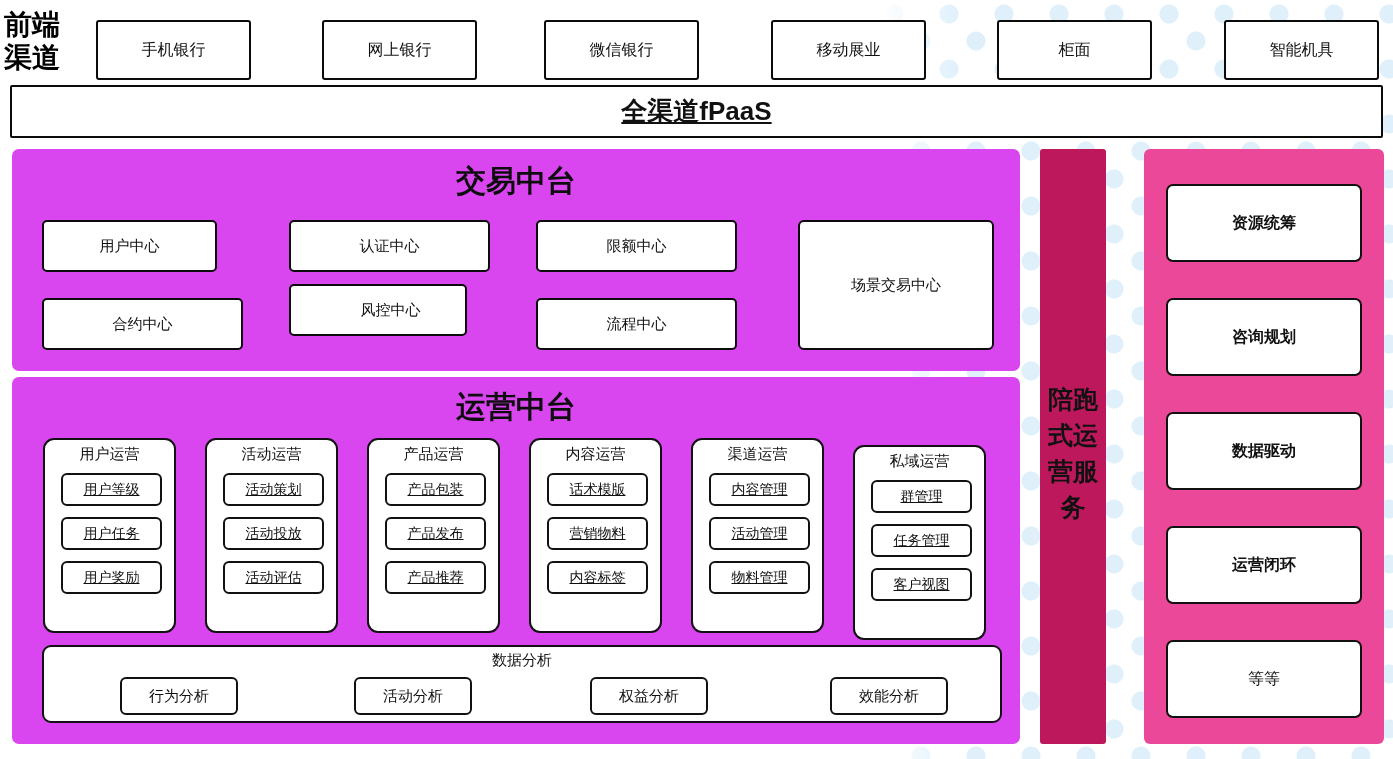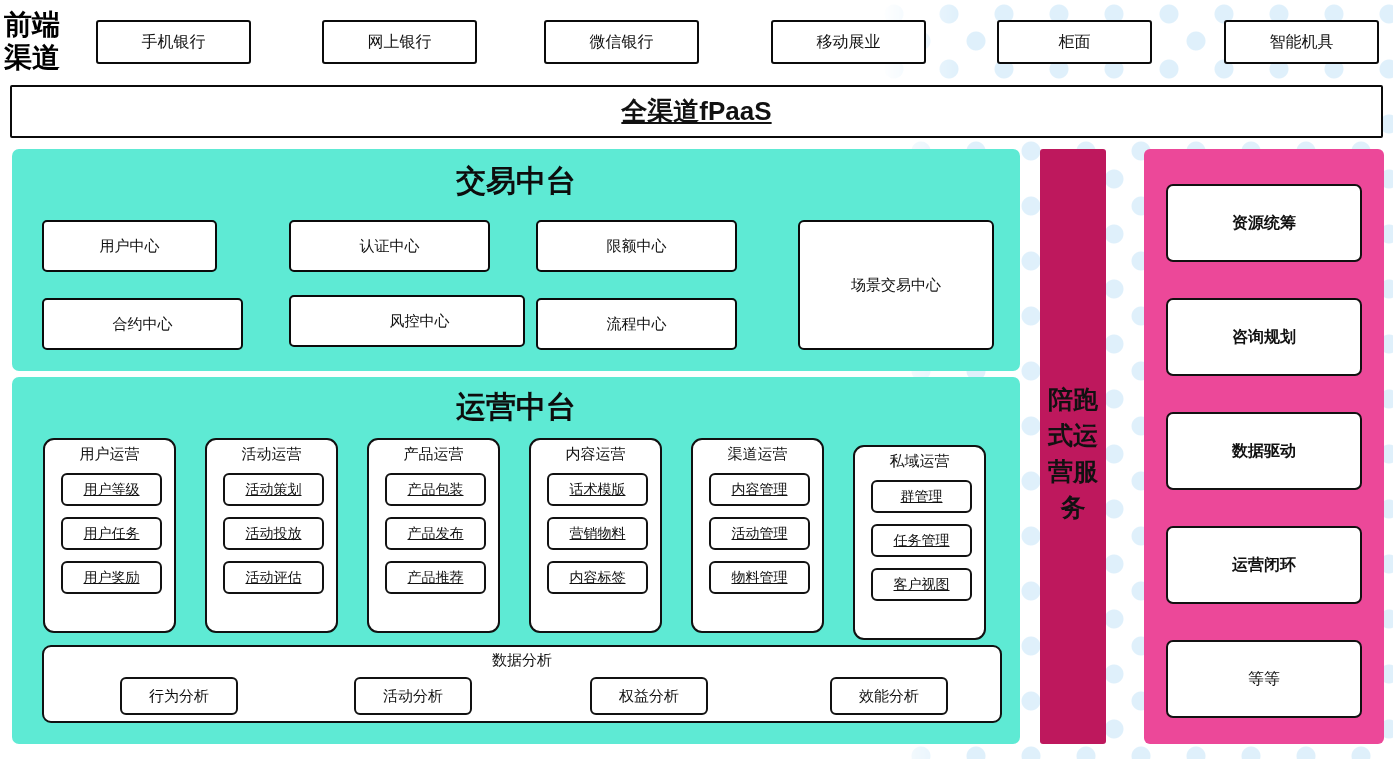--- a/index.html
+++ b/index.html
@@ -33,33 +33,33 @@
 
   
   #channel-row{position:absolute;left:0;top:8px;width:1393px;height:62px;}
   #channel-label{
     position:absolute;left:4px;top:0px;width:78px;height:66px;
     font-family:"Liberation Serif","DejaVu Serif",serif;
     font-weight:bold;font-size:28px;line-height:33px;
     color:#000;text-align:left;
   }
   .channel-box{
-    position:absolute;top:12px;height:44px;width:155px;
+    position:absolute;top:12px;height:60px;width:155px;
     border-radius:3px;font-size:16px;color:#111;
   }
 
   
   #fpaas-bar{
     position:absolute;left:10px;top:85px;width:1373px;height:53px;
     font-size:26px;font-weight:bold;color:#111;border-radius:2px;text-decoration:underline;
   }
 
   
   .cyan-panel{
-    position:absolute;background:#5eead4;border-radius:7px;
+    position:absolute;background:#d946ef;border-radius:7px;
   }
   .panel-title{
     position:absolute;left:0;width:100%;text-align:center;
     font-family:"Liberation Serif","DejaVu Serif",serif;
     font-weight:bold;font-size:30px;color:#0d0d0d;
   }
 
   
   #trade-panel{left:12px;top:149px;width:1008px;height:222px;}
   .trade-box{
@@ -149,21 +149,21 @@
   <div class="box" id="fpaas-bar">全渠道fPaaS</div>
 
   <div class="cyan-panel" id="trade-panel">
     <div class="panel-title" style="top:12px;">交易中台</div>
 
     <div class="box trade-box" style="left:30px;top:71px;width:175px;">用户中心</div>
     <div class="box trade-box" style="left:277px;top:71px;width:201px;">认证中心</div>
     <div class="box trade-box" style="left:524px;top:71px;width:201px;">限额中心</div>
 
     <div class="box trade-box" style="left:30px;top:149px;width:201px;">合约中心</div>
-    <div class="box trade-box" style="left:277px;top:146px;width:236px;padding-left:25px;">风控中心</div>
+    <div class="box trade-box" style="left:277px;top:135px;width:178px;padding-left:25px;">风控中心</div>
     <div class="box trade-box" style="left:524px;top:149px;width:201px;">流程中心</div>
 
     <div class="box" id="trade-scene">场景交易中心</div>
   </div>
 
   <div class="cyan-panel" id="ops-panel">
     <div class="panel-title" style="top:10px;">运营中台</div>
 
     <div class="ops-col" style="left:31px;">
       <div class="ops-col-title">用户运营</div>

